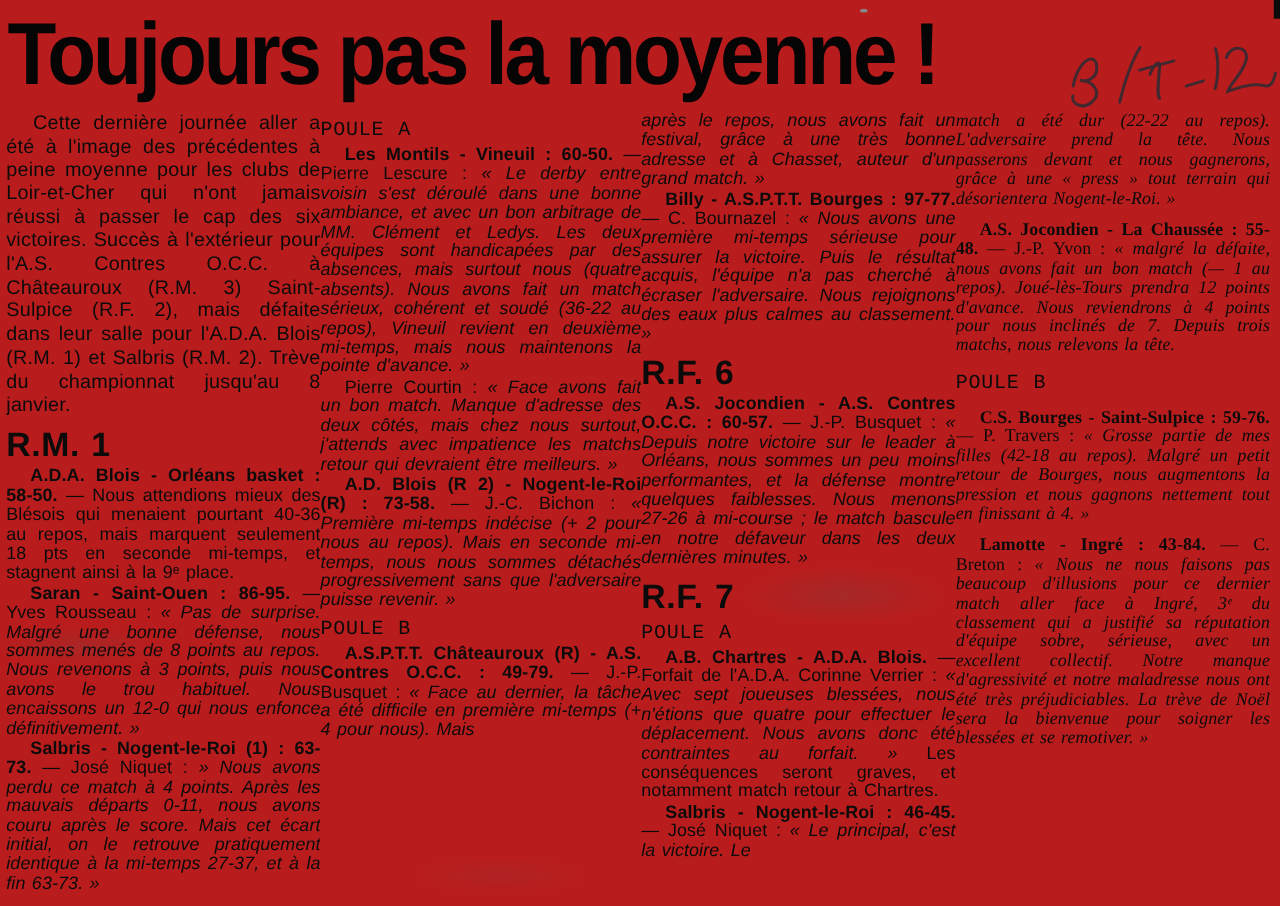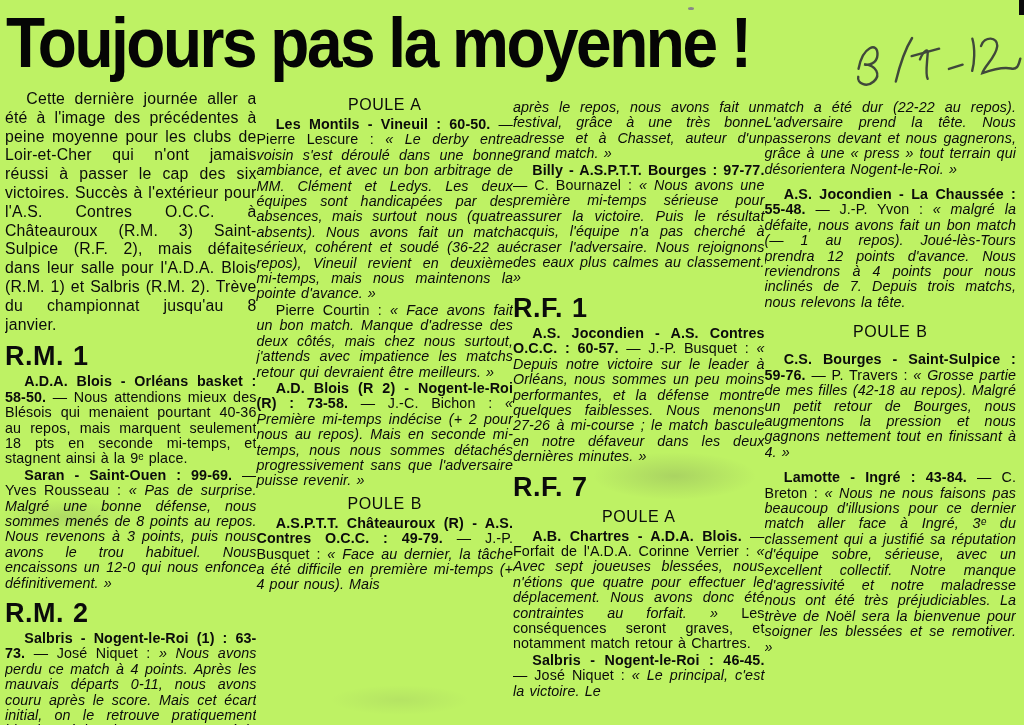--- a/index.html
+++ b/index.html
@@ -3,21 +3,21 @@
 <meta charset="utf-8">
 <style>
   html,body{margin:0;padding:0;}
   body{
     width:1024px;height:725px;
     background:#ffffff;
     font-family:"Liberation Sans", sans-serif;
     color:#0b0b0b;
     overflow:hidden;
   }
-  .page{position:relative;width:1024px;height:725px;background:#bef264;overflow:hidden;}
+  .page{position:relative;width:1024px;height:725px;background:#b91c1c;overflow:hidden;}
 
   
   .headline{
     position:absolute;top:2px;left:6px;
     font-size:64px;font-weight:bold;
     letter-spacing:-2.5px;white-space:nowrap;
     transform:scaleY(1.1);transform-origin:top left;
     color:#050505;
   }
 
@@ -46,28 +46,28 @@
     letter-spacing:0.1px;word-spacing:1px;
     text-align:justify;overflow:hidden;
   }
   .h2{
     font-size:27px;font-weight:bold;letter-spacing:0.5px;
     line-height:30px;margin:7px 0 3px;text-align:left;
   }
   .column > .h2:first-child{margin-top:0;}
   .h3{
     font-size:16px;font-weight:normal;letter-spacing:0.6px;
-    line-height:19px;margin:5px 0 3px;text-align:center;
+    line-height:19px;margin:5px 0 3px;text-align:left;font-family:Liberation Mono, monospace;
   }
   .para{margin:0 0 1px;text-indent:1.35em;}
-  .para.noindent{text-indent:0;margin-top:10px;}
+  .para.noindent{text-indent:0;}
   .para.intro{font-size:15.8px;line-height:18.8px;letter-spacing:0.2px;}
   .seg-bold{font-weight:bold;}
   .seg-italic{font-style:italic;}
-  .col4 .para{margin-bottom:10px;}
+  .col4 .para{margin-bottom:10px;font-family:Liberation Serif, serif;}
   .col4 .h3{margin:12px 0 11px;}
 </style>
 </head>
 <body>
 
 <div class="page">
 
   <div class="headline">Toujours pas la moyenne !</div>
 
   <div class="annotation" aria-label="3/4-12">
@@ -88,36 +88,35 @@
   <div class="speck"></div>
   <div class="smudge1"></div>
   <div class="smudge2"></div>
   <div class="smudge3"></div>
 
   <div class="columns" id="columns">
       <div class="column col1">
         <p class="para intro"><span class="seg-normal">Cette dernière journée aller a été à l'image des précédentes à peine moyenne pour les clubs de Loir-et-Cher qui n'ont jamais réussi à passer le cap des six victoires. Succès à l'extérieur pour l'A.S. Contres O.C.C. à Châteauroux (R.M. 3) Saint-Sulpice (R.F. 2), mais défaite dans leur salle pour l'A.D.A. Blois (R.M. 1) et Salbris (R.M. 2). Trève du championnat jusqu'au 8 janvier.</span></p>
         <div class="h2">R.M. 1</div>
         <p class="para"><span class="seg-bold">A.D.A. Blois - Orléans basket : 58-50. </span><span class="seg-normal">— Nous attendions mieux des Blésois qui menaient pourtant 40-36 au repos, mais marquent seulement 18 pts en seconde mi-temps, et stagnent ainsi à la 9ᵉ place.</span></p>
-        <p class="para"><span class="seg-bold">Saran - Saint-Ouen : 99-69. </span><span class="seg-normal">— Yves Rousseau : </span><span class="seg-italic">« Pas de surprise. Malgré une bonne défense, nous sommes menés de 8 points au repos. Nous revenons à 3 points, puis nous avons le trou habituel. Nous encaissons un 12-0 qui nous enfonce définitivement. »</span></p>
-        <div class="h2">R.M. 2</div>
+        <p class="para"><span class="seg-bold">Saran - Saint-Ouen : 86-95. </span><span class="seg-normal">— Yves Rousseau : </span><span class="seg-italic">« Pas de surprise. Malgré une bonne défense, nous sommes menés de 8 points au repos. Nous revenons à 3 points, puis nous avons le trou habituel. Nous encaissons un 12-0 qui nous enfonce définitivement. »</span></p>
         <p class="para"><span class="seg-bold">Salbris - Nogent-le-Roi (1) : 63-73. </span><span class="seg-normal">— José Niquet : </span><span class="seg-italic">» Nous avons perdu ce match à 4 points. Après les mauvais départs 0-11, nous avons couru après le score. Mais cet écart initial, on le retrouve pratiquement identique à la mi-temps 27-37, et à la fin 63-73. »</span></p>
       </div>
       <div class="column col2">
         <div class="h3">POULE A</div>
         <p class="para"><span class="seg-bold">Les Montils - Vineuil : 60-50. </span><span class="seg-normal">— Pierre Lescure : </span><span class="seg-italic">« Le derby entre voisin s'est déroulé dans une bonne ambiance, et avec un bon arbitrage de MM. Clément et Ledys. Les deux équipes sont handicapées par des absences, mais surtout nous (quatre absents). Nous avons fait un match sérieux, cohérent et soudé (36-22 au repos), Vineuil revient en deuxième mi-temps, mais nous maintenons la pointe d'avance. »</span></p>
         <p class="para"><span class="seg-normal">Pierre Courtin : </span><span class="seg-italic">« Face avons fait un bon match. Manque d'adresse des deux côtés, mais chez nous surtout, j'attends avec impatience les matchs retour qui devraient être meilleurs. »</span></p>
         <p class="para"><span class="seg-bold">A.D. Blois (R 2) - Nogent-le-Roi (R) : 73-58. </span><span class="seg-normal">— J.-C. Bichon : </span><span class="seg-italic">« Première mi-temps indécise (+ 2 pour nous au repos). Mais en seconde mi-temps, nous nous sommes détachés progressivement sans que l'adversaire puisse revenir. »</span></p>
         <div class="h3">POULE B</div>
         <p class="para"><span class="seg-bold">A.S.P.T.T. Châteauroux (R) - A.S. Contres O.C.C. : 49-79. </span><span class="seg-normal">— J.-P. Busquet : </span><span class="seg-italic">« Face au dernier, la tâche a été difficile en première mi-temps (+ 4 pour nous). Mais</span></p>
       </div>
       <div class="column col3">
         <p class="para noindent"><span class="seg-italic">après le repos, nous avons fait un festival, grâce à une très bonne adresse et à Chasset, auteur d'un grand match. »</span></p>
         <p class="para"><span class="seg-bold">Billy - A.S.P.T.T. Bourges : 97-77. </span><span class="seg-normal">— C. Bournazel : </span><span class="seg-italic">« Nous avons une première mi-temps sérieuse pour assurer la victoire. Puis le résultat acquis, l'équipe n'a pas cherché à écraser l'adversaire. Nous rejoignons des eaux plus calmes au classement. »</span></p>
-        <div class="h2">R.F. 1</div>
+        <div class="h2">R.F. 6</div>
         <p class="para"><span class="seg-bold">A.S. Jocondien - A.S. Contres O.C.C. : 60-57. </span><span class="seg-normal">— J.-P. Busquet : </span><span class="seg-italic">« Depuis notre victoire sur le leader à Orléans, nous sommes un peu moins performantes, et la défense montre quelques faiblesses. Nous menons 27-26 à mi-course ; le match bascule en notre défaveur dans les deux dernières minutes. »</span></p>
         <div class="h2">R.F. 7</div>
         <div class="h3">POULE A</div>
         <p class="para"><span class="seg-bold">A.B. Chartres - A.D.A. Blois. </span><span class="seg-normal">— Forfait de l'A.D.A. Corinne Verrier : </span><span class="seg-italic">« Avec sept joueuses blessées, nous n'étions que quatre pour effectuer le déplacement. Nous avons donc été contraintes au forfait. » </span><span class="seg-normal">Les conséquences seront graves, et notamment match retour à Chartres.</span></p>
         <p class="para"><span class="seg-bold">Salbris - Nogent-le-Roi : 46-45. </span><span class="seg-normal">— José Niquet : </span><span class="seg-italic">« Le principal, c'est la victoire. Le</span></p>
       </div>
       <div class="column col4">
         <p class="para noindent"><span class="seg-italic">match a été dur (22-22 au repos). L'adversaire prend la tête. Nous passerons devant et nous gagnerons, grâce à une « press » tout terrain qui désorientera Nogent-le-Roi. »</span></p>
         <p class="para"><span class="seg-bold">A.S. Jocondien - La Chaussée : 55-48. </span><span class="seg-normal">— J.-P. Yvon : </span><span class="seg-italic">« malgré la défaite, nous avons fait un bon match (— 1 au repos). Joué-lès-Tours prendra 12 points d'avance. Nous reviendrons à 4 points pour nous inclinés de 7. Depuis trois matchs, nous relevons la tête.</span></p>
         <div class="h3">POULE B</div>

